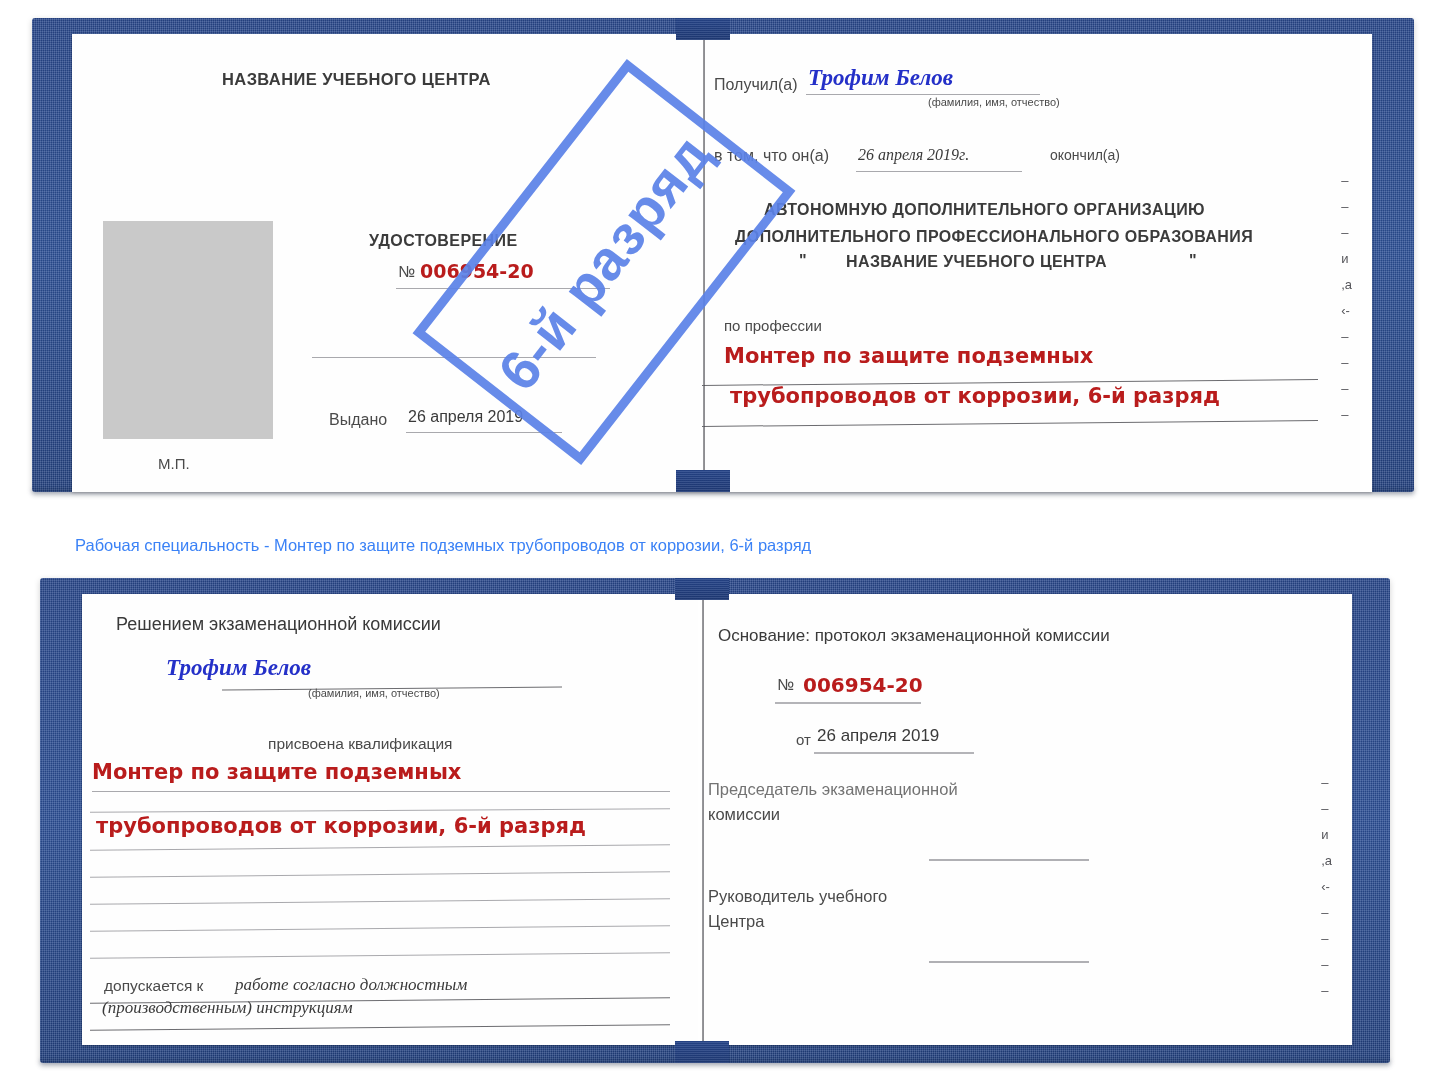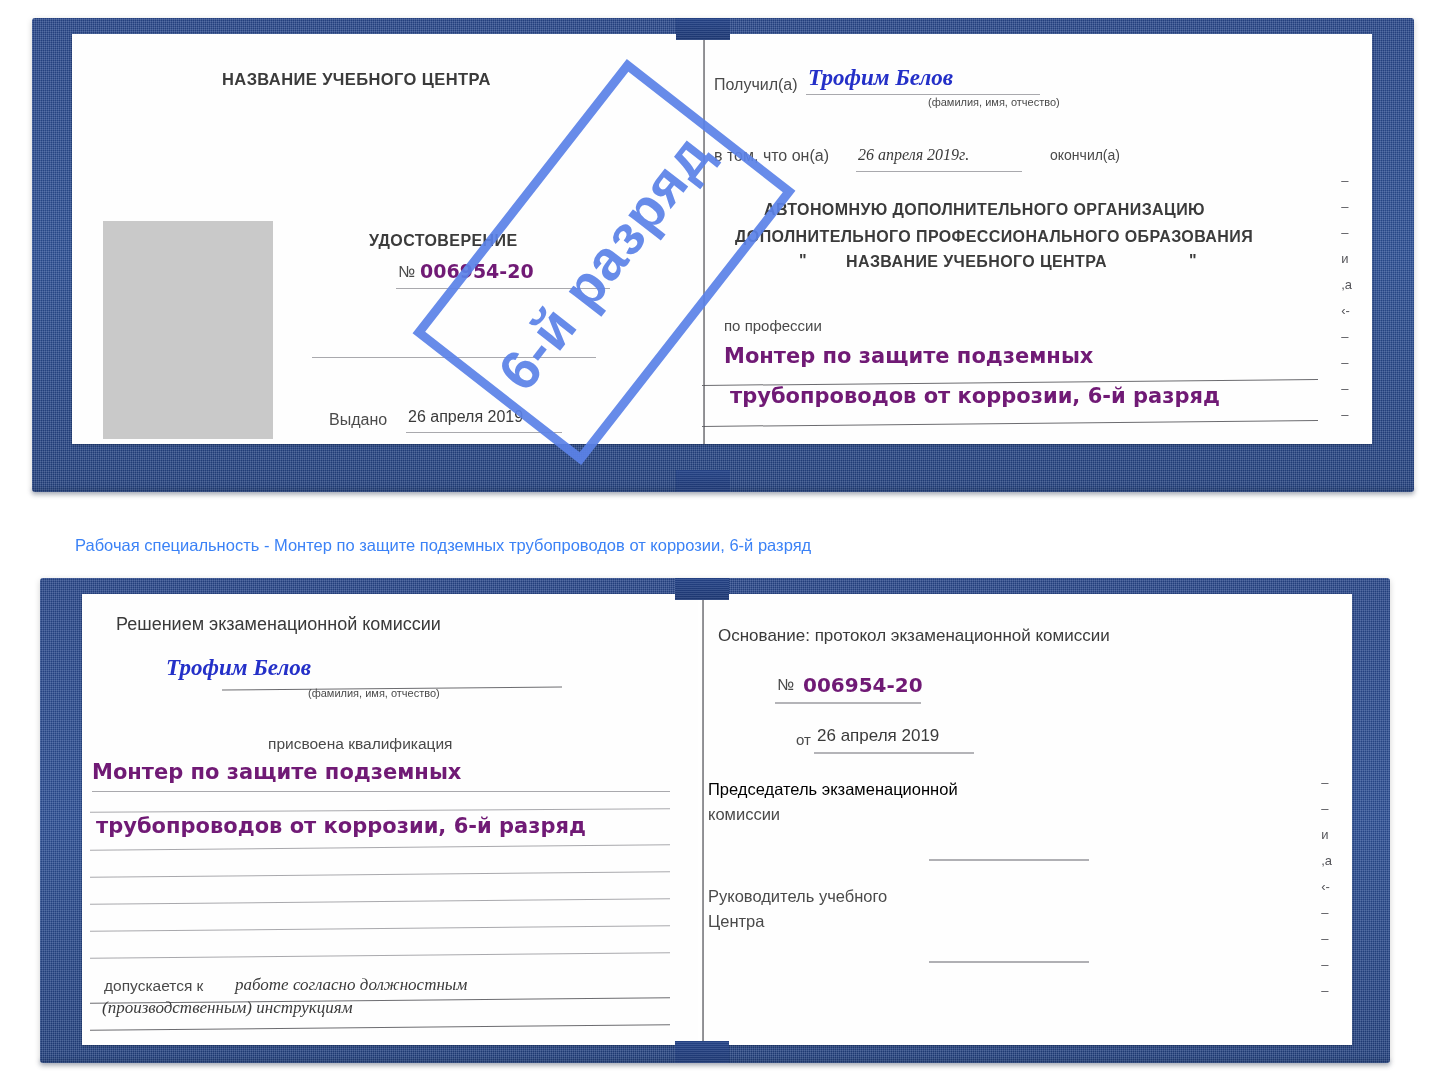--- a/index.html
+++ b/index.html
@@ -66,21 +66,21 @@
   .t { position: absolute; white-space: nowrap; }
   .hdr {
     font-weight: bold;
     letter-spacing: 0.4px;
     color: #3b3b3b;
   }
   .lbl { color: #4a4a4a; }
   .sub { color: #4a4a4a; font-size: 11px; }
   .hand {
     font-family: "DejaVu Sans", sans-serif;
-    color: #701a75;
+    color: #b91c1c;
     font-weight: 600;
   }
   .hand-script {
     font-family: "Liberation Serif", serif;
     font-style: italic;
     color: #2430c8;
     font-weight: 600;
   }
   .typed-italic {
     font-family: "Liberation Serif", serif;
@@ -135,21 +135,21 @@
     width: 1000px;
   }
 </style>
 </head>
 <body>
 
 <div class="book" style="left:32px; top:18px; width:1382px; height:474px;">
   <div class="book-shadow-lip"></div>
 </div>
 
-<div class="pages" style="left:72px; top:34px; width:1300px; height:410px;">
+<div class="pages" style="left:72px; top:34px; width:1300px; height:458px;">
 
   <div class="page page-left" style="width:628px;">
     <div class="t hdr" style="left:150px; top:36px; font-size:16.5px;">НАЗВАНИЕ УЧЕБНОГО ЦЕНТРА</div>
 
     <div class="photo-box" style="left:31px; top:187px; width:170px; height:218px;"></div>
 
     <div class="t hdr" style="left:297px; top:198px; font-size:16px;">УДОСТОВЕРЕНИЕ</div>
 
     <div class="t lbl" style="left:326px; top:229px; font-size:16px;">№</div>
     <div class="t hand" style="left:348px; top:226px; font-size:19px;">006954-20</div>
@@ -256,21 +256,21 @@
     <div class="t" style="left:18px; top:32px; font-size:17px; color:#3a3a3a;">Основание: протокол экзаменационной комиссии</div>
 
     <div class="t lbl" style="left:77px; top:82px; font-size:16px;">№</div>
     <div class="t hand" style="left:103px; top:79px; font-size:20px;">006954-20</div>
     <div class="rule" style="left:75px; top:108px; width:146px; height:2px; background:#b4b4b8;"></div>
 
     <div class="t lbl" style="left:96px; top:137px; font-size:15px;">от</div>
     <div class="t" style="left:117px; top:132px; font-size:17px; color:#3a3a3a;">26 апреля 2019</div>
     <div class="rule" style="left:114px; top:158px; width:160px; height:2px; background:#b4b4b8;"></div>
 
-    <div class="t" style="left:8px; top:186px; font-size:16.5px; color:#000000;">Председатель экзаменационной</div>
+    <div class="t" style="left:8px; top:186px; font-size:16.5px; color:#737373;">Председатель экзаменационной</div>
     <div class="t" style="left:8px; top:211px; font-size:16.5px; color:#4a4a4a;">комиссии</div>
     <div class="rule" style="left:229px; top:265px; width:160px; height:2px; background:#b0b0b4;"></div>
 
     <div class="t" style="left:8px; top:293px; font-size:16.5px; color:#4a4a4a;">Руководитель учебного</div>
     <div class="t" style="left:8px; top:318px; font-size:16.5px; color:#4a4a4a;">Центра</div>
     <div class="rule" style="left:229px; top:367px; width:160px; height:2px; background:#b0b0b4;"></div>
 
     <div class="edge-col" style="right:8px; top:176px;">
       <div>–</div>
       <div>–</div>

